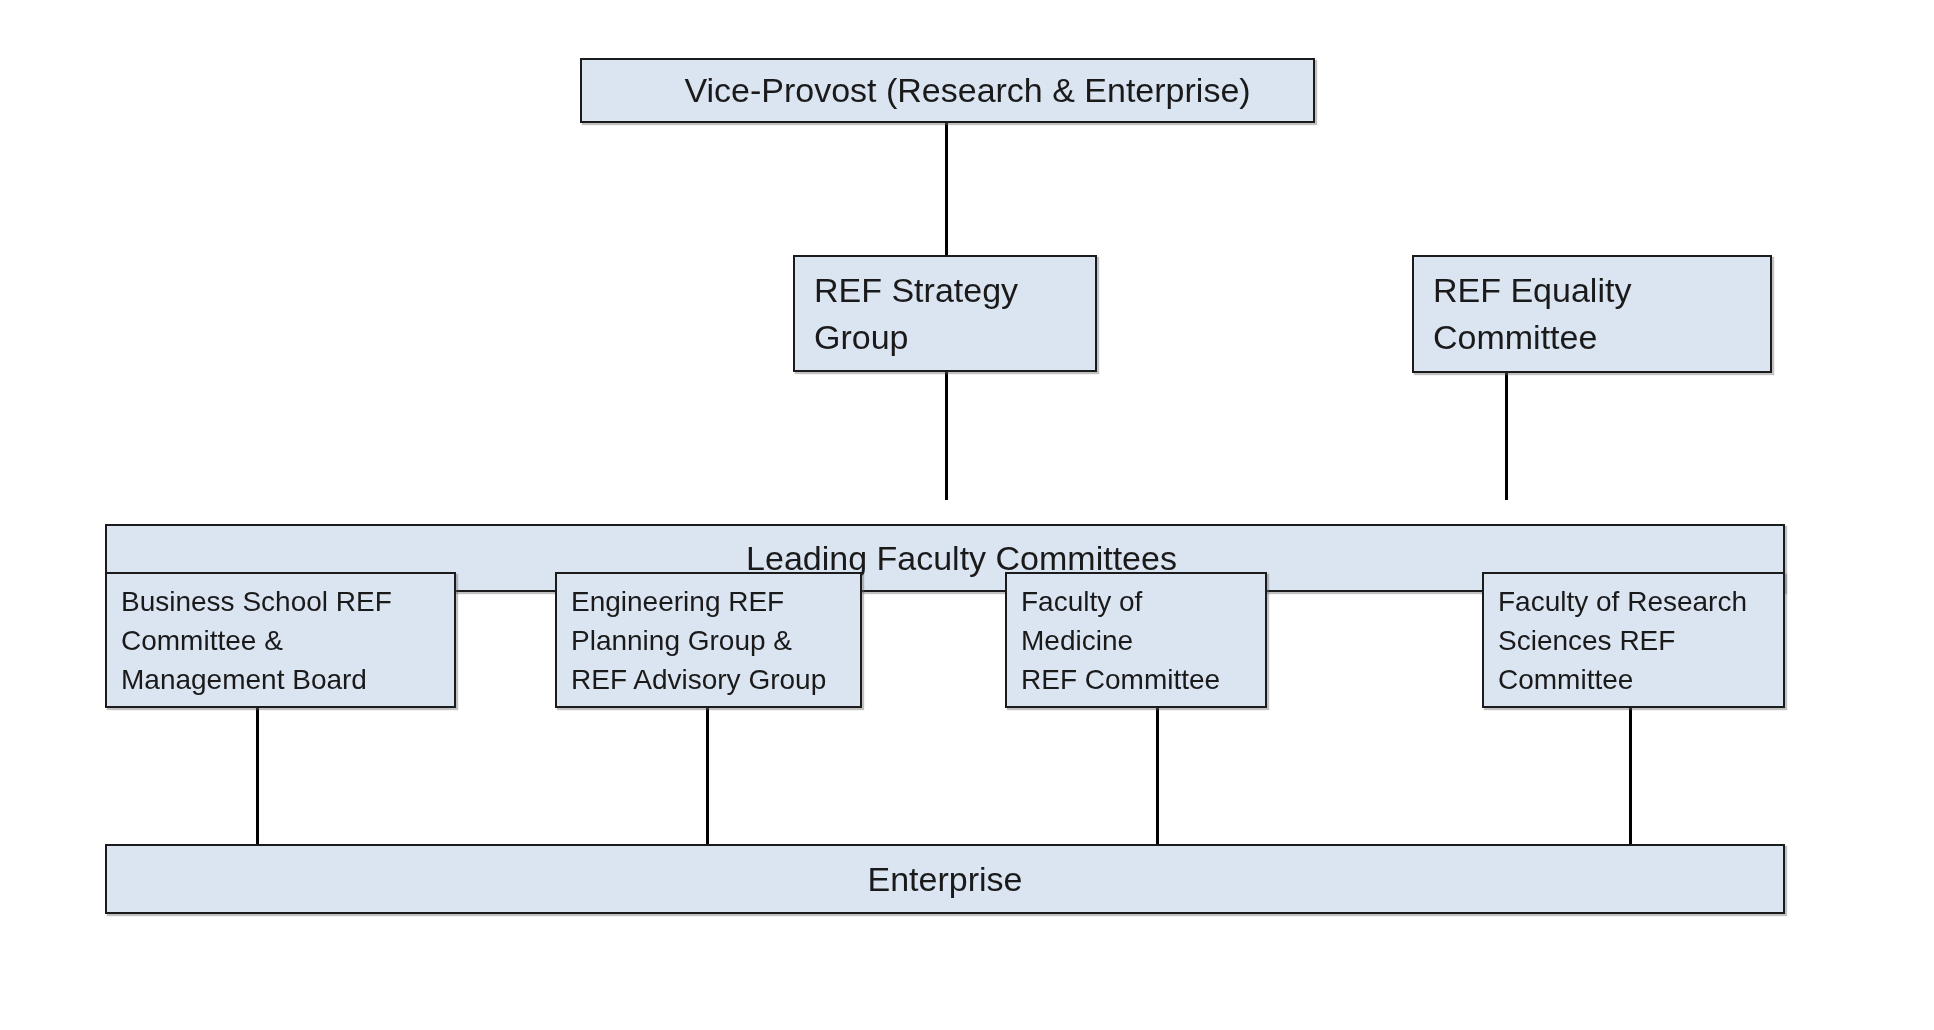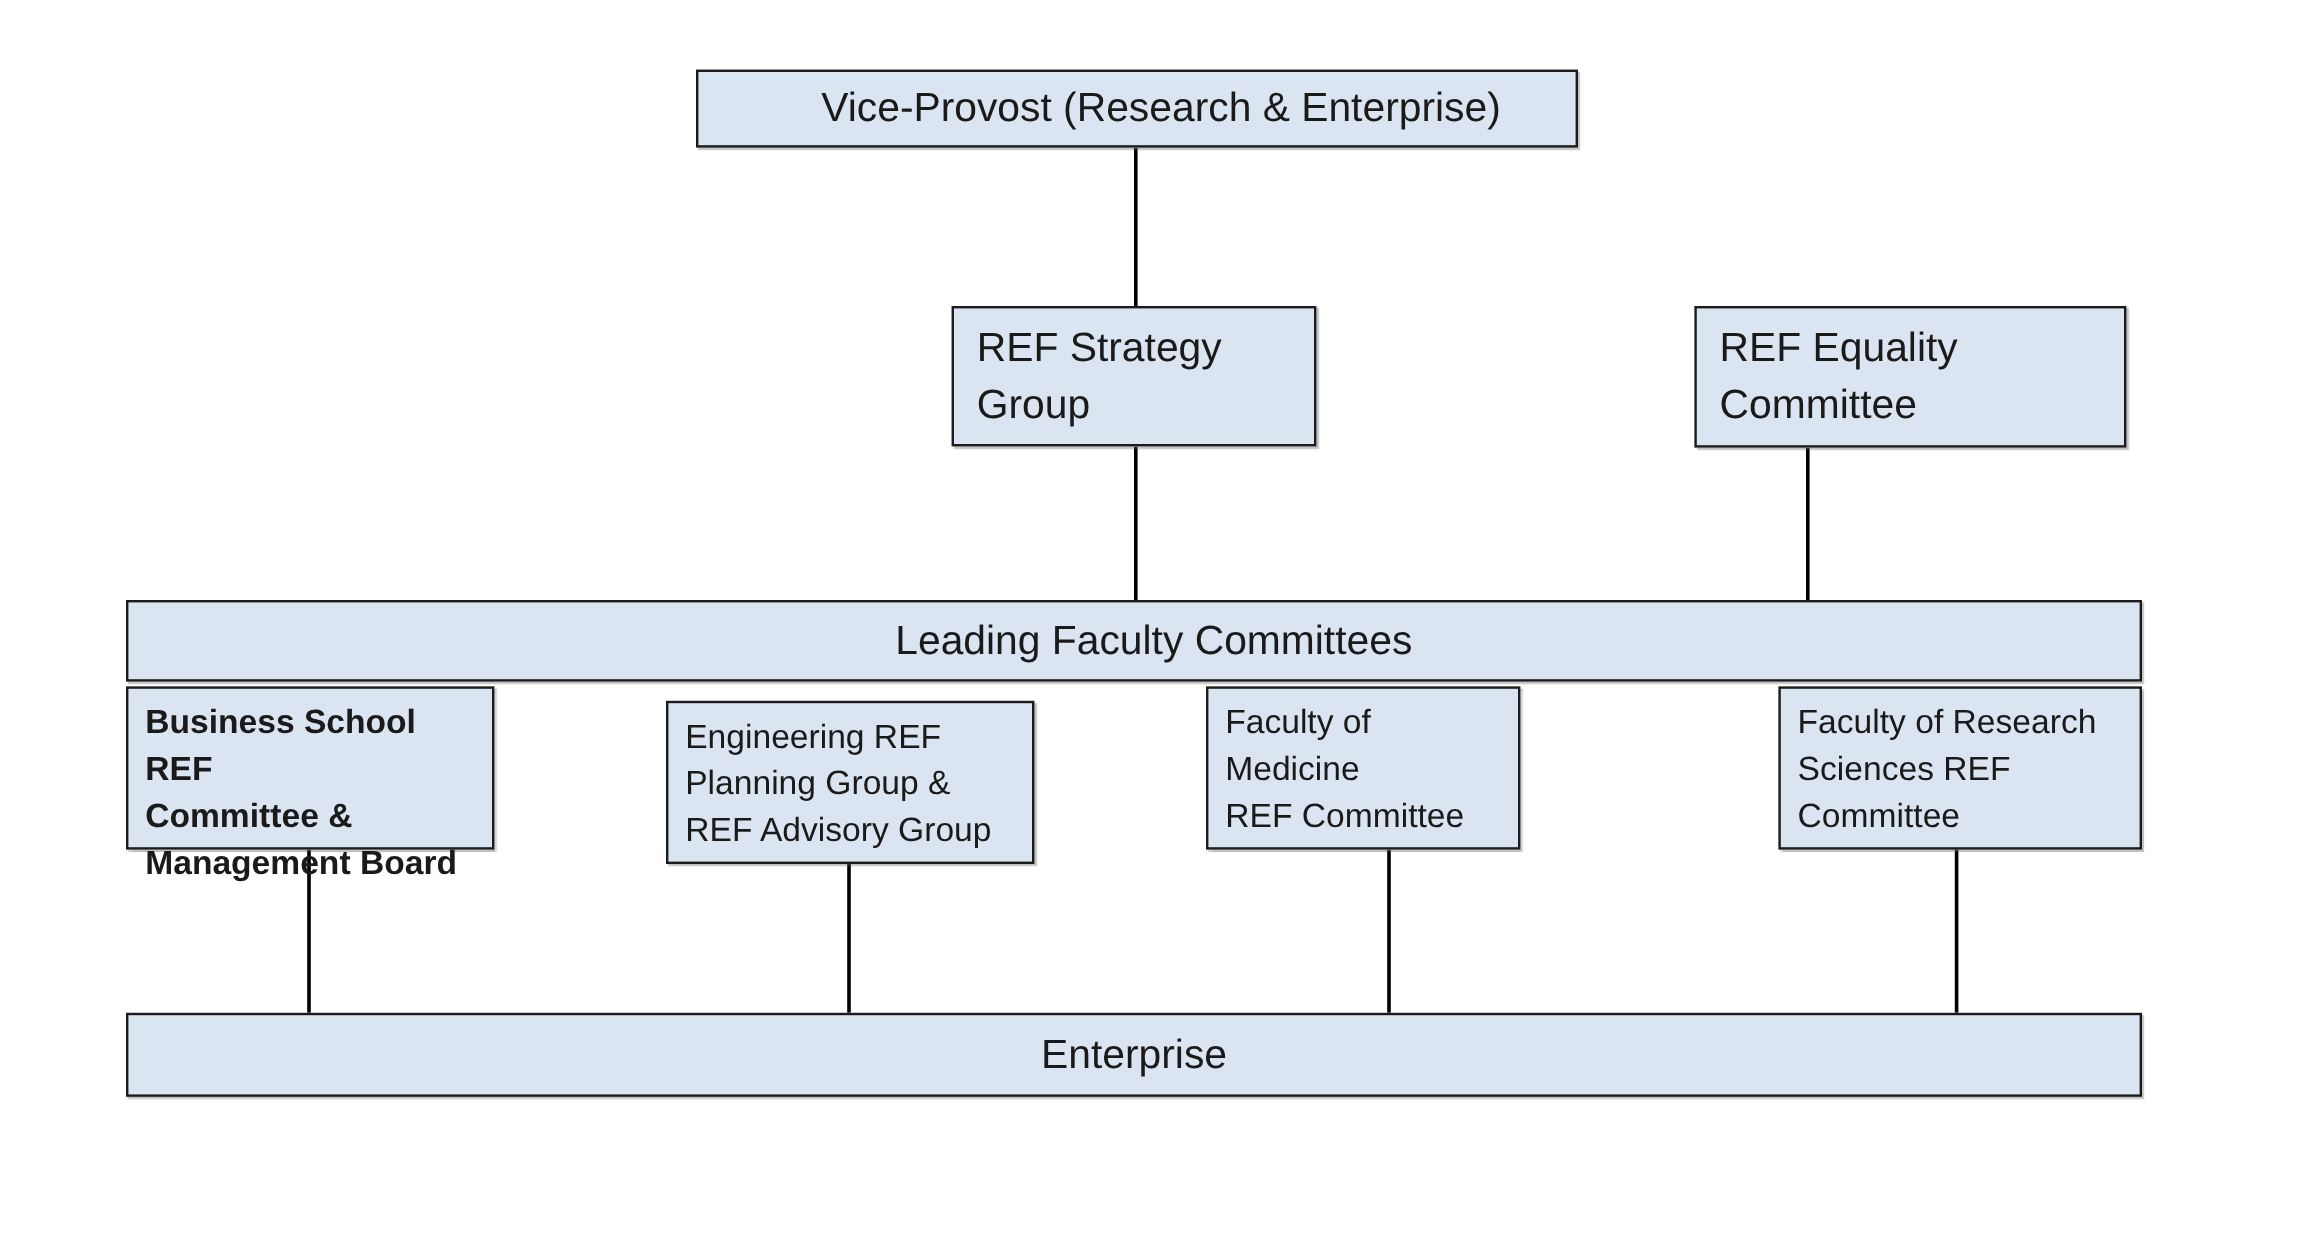--- a/index.html
+++ b/index.html
@@ -47,23 +47,23 @@
   
   .connector {
     position: absolute;
     width: 3px;
     background: #000000;
   }
   
   #n-vice-provost { left: 580px;  top: 58px;  width: 735px;  height: 65px; padding-left: 40px; }
   #n-ref-strategy { left: 793px;  top: 255px; width: 304px;  height: 117px; }
   #n-ref-equality { left: 1412px; top: 255px; width: 360px;  height: 118px; }
-  #n-leading      { left: 105px;  top: 500px; width: 1680px; height: 68px; padding-left: 33px; }
-  #n-business     { left: 105px;  top: 572px; width: 307px;  height: 136px; font-weight: bold; }
-  #n-engineering  { left: 555px;  top: 584px; width: 307px;  height: 136px; }
+  #n-leading      { left: 105px;  top: 524px; width: 1680px; height: 68px; padding-left: 33px; }
+  #n-business     { left: 105px;  top: 572px; width: 351px;  height: 136px; }
+  #n-engineering  { left: 555px;  top: 572px; width: 307px;  height: 136px; }
   #n-medicine     { left: 1005px; top: 572px; width: 262px;  height: 136px; }
   #n-natural      { left: 1482px; top: 572px; width: 303px;  height: 136px; }
   #n-departments  { left: 105px;  top: 844px; width: 1680px; height: 70px; }
   
   #c-vp-strategy      { left: 945px;  top: 123px; height: 132px; }
   #c-strategy-leading { left: 945px;  top: 372px; height: 128px; }
   #c-equality-leading { left: 1505px; top: 373px; height: 127px; }
   #c-business-dept    { left: 256px;  top: 708px; height: 136px; }
   #c-engineering-dept { left: 706px;  top: 708px; height: 136px; }
   #c-medicine-dept    { left: 1156px; top: 708px; height: 136px; }

